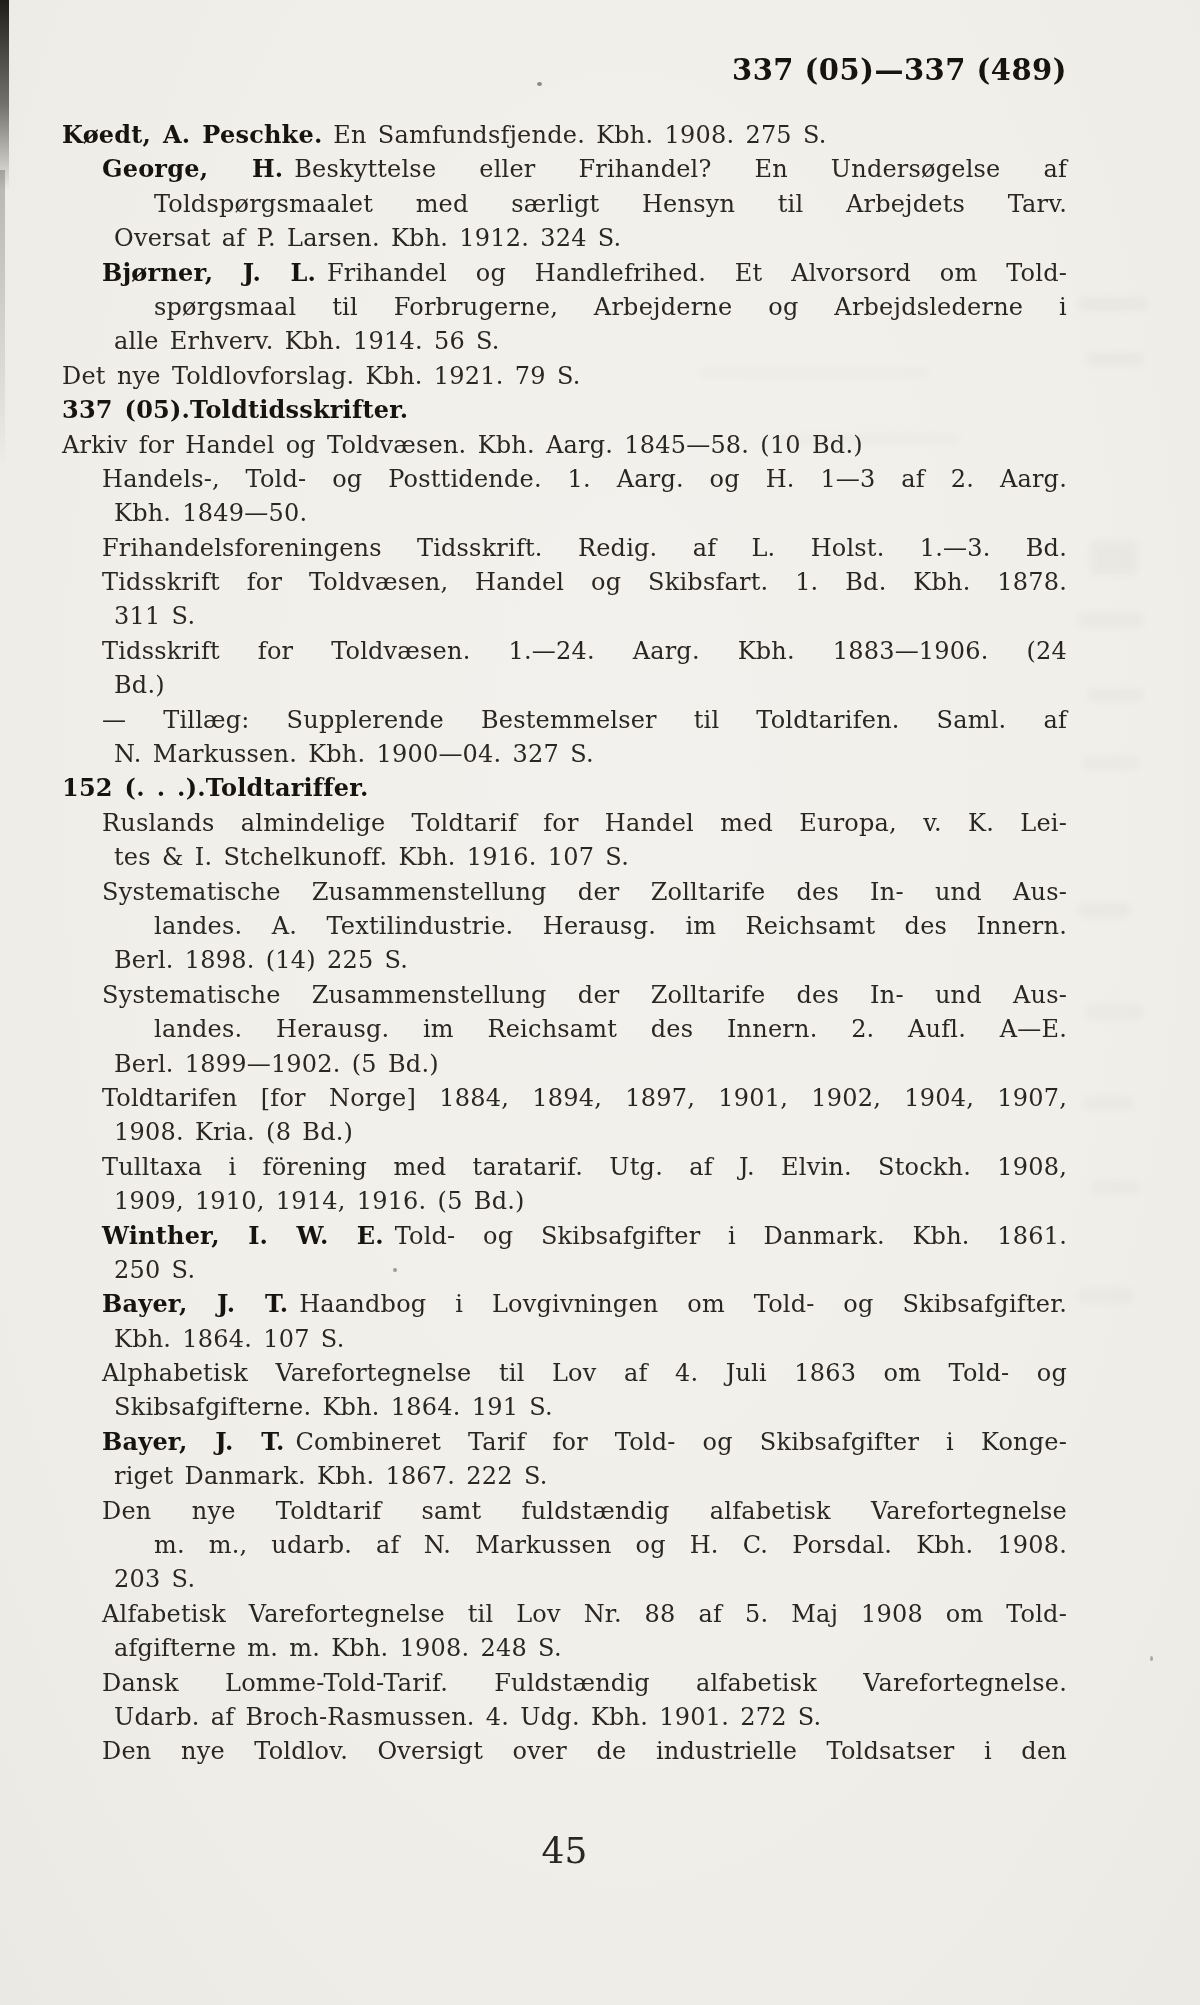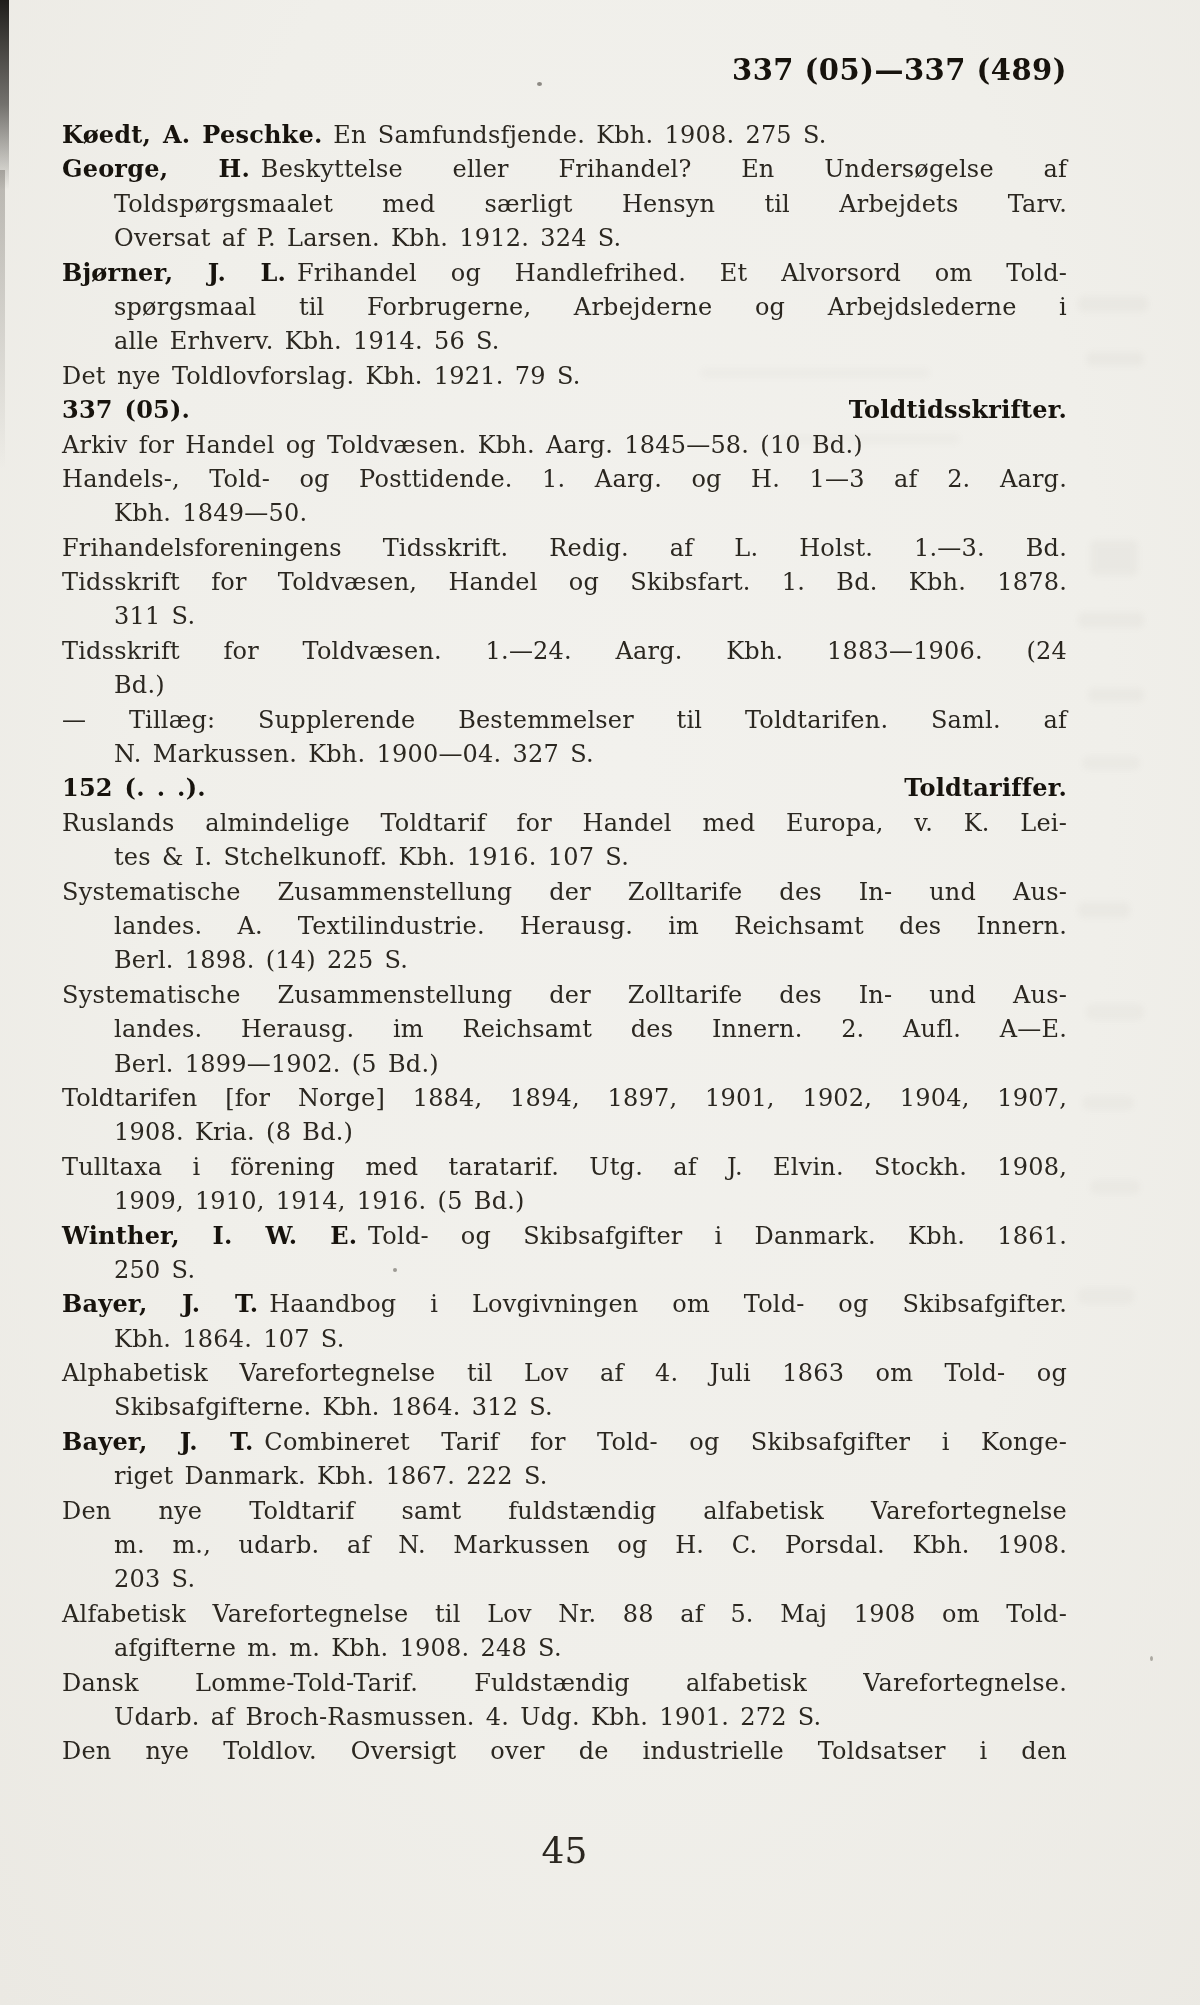--- a/index.html
+++ b/index.html
@@ -14,23 +14,23 @@
   .header{
     position:absolute;top:50px;left:62px;width:1005px;
     text-align:right;font-weight:700;font-size:29px;line-height:40px;
     letter-spacing:.5px;color:#17130d;
   }
   .content{position:absolute;top:118px;left:62px;width:1005px;}
   .line{
     font-size:24px;line-height:34.4px;height:34.4px;
     word-spacing:.14em;letter-spacing:.2px;overflow:visible;
   }
-  .just{text-align:justify;text-align-last:justify;}
+  .just{text-align:justify;text-align-last:justify;margin-left:40px;}
   .indent{padding-left:52px;}
-  .section-row{display:flex;justify-content:space-between;font-weight:700;color:#17130d;}
+  .section-row{display:flex;font-weight:700;color:#17130d;}
   .author{font-weight:700;color:#17130d;margin-right:.45em;}
   .pagenum{
     position:absolute;top:1834px;left:62px;width:1005px;
     text-align:center;font-size:36px;line-height:34px;color:#2b2720;
   }
   
   .edge-dark{
     position:absolute;left:0;top:0;width:9px;height:190px;
     background:linear-gradient(to bottom, rgba(15,13,10,.92) 0%, rgba(15,13,10,.55) 55%, rgba(15,13,10,0) 100%);
   }
@@ -106,21 +106,21 @@
       <div class="line indent"><span>Berl. 1899—1902. (5 Bd.)</span></div>
       <div class="line just"><span>Toldtarifen [for Norge] 1884, 1894, 1897, 1901, 1902, 1904, 1907,</span></div>
       <div class="line indent"><span>1908. Kria. (8 Bd.)</span></div>
       <div class="line just"><span>Tulltaxa i förening med taratarif. Utg. af J. Elvin. Stockh. 1908,</span></div>
       <div class="line indent"><span>1909, 1910, 1914, 1916. (5 Bd.)</span></div>
       <div class="line just"><span class="author">Winther, I. W. E.</span><span>Told- og Skibsafgifter i Danmark. Kbh. 1861.</span></div>
       <div class="line indent"><span>250 S.</span></div>
       <div class="line just"><span class="author">Bayer, J. T.</span><span>Haandbog i Lovgivningen om Told- og Skibsafgifter.</span></div>
       <div class="line indent"><span>Kbh. 1864. 107 S.</span></div>
       <div class="line just"><span>Alphabetisk Varefortegnelse til Lov af 4. Juli 1863 om Told- og</span></div>
-      <div class="line indent"><span>Skibsafgifterne. Kbh. 1864. 312 S.</span></div>
+      <div class="line indent"><span>Skibsafgifterne. Kbh. 1864. 191 S.</span></div>
       <div class="line just"><span class="author">Bayer, J. T.</span><span>Combineret Tarif for Told- og Skibsafgifter i Konge-</span></div>
       <div class="line indent"><span>riget Danmark. Kbh. 1867. 222 S.</span></div>
       <div class="line just"><span>Den nye Toldtarif samt fuldstændig alfabetisk Varefortegnelse</span></div>
       <div class="line indent just"><span>m. m., udarb. af N. Markussen og H. C. Porsdal. Kbh. 1908.</span></div>
       <div class="line indent"><span>203 S.</span></div>
       <div class="line just"><span>Alfabetisk Varefortegnelse til Lov Nr. 88 af 5. Maj 1908 om Told-</span></div>
       <div class="line indent"><span>afgifterne m. m. Kbh. 1908. 248 S.</span></div>
       <div class="line just"><span>Dansk Lomme-Told-Tarif. Fuldstændig alfabetisk Varefortegnelse.</span></div>
       <div class="line indent"><span>Udarb. af Broch-Rasmussen. 4. Udg. Kbh. 1901. 272 S.</span></div>
       <div class="line just"><span>Den nye Toldlov. Oversigt over de industrielle Toldsatser i den</span></div>

